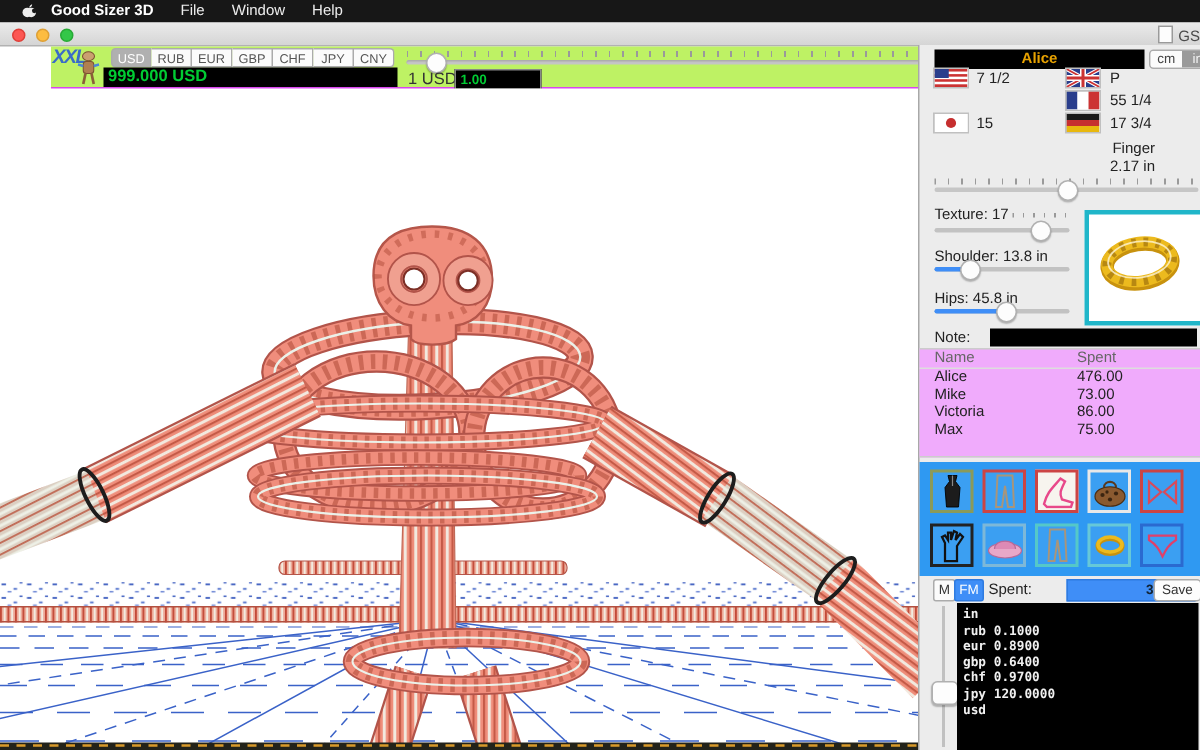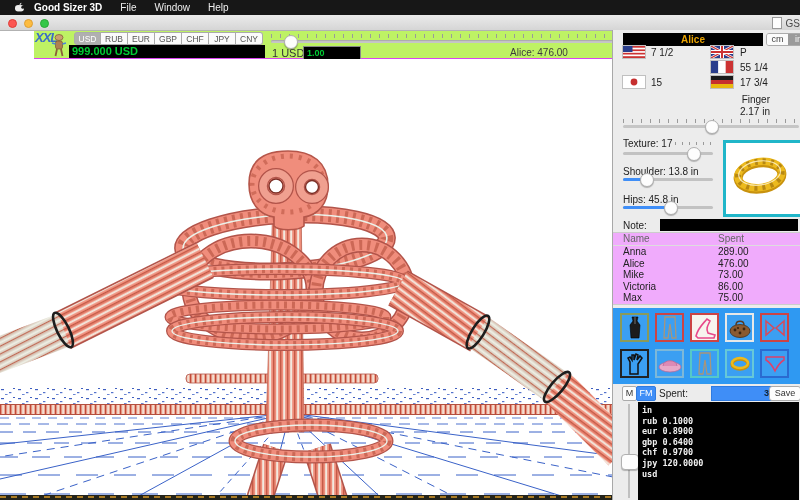--- a/index.html
+++ b/index.html
@@ -147,21 +147,20 @@
   <div class="seg" style="left:121px">GBP</div>
   <div class="seg" style="left:148px">CHF</div>
   <div class="seg" style="left:175px">JPY</div>
   <div class="seg last" style="left:202px">CNY</div>
   <div class="abs" id="balance">999.000 USD</div>
   <div class="abs ticks" id="topslider-ticks"></div>
   <div class="abs" id="topslider-track"></div>
   <div class="thumb" id="topslider-thumb"></div>
   <div class="abs" id="rate-label">1 USD=</div>
   <div class="abs" id="rate-field">1.00</div>
-  <div class="abs" id="alice-summary">Alice: 476.00</div>
 </div>
 
 <div class="abs" id="viewport">
 <svg width="612" height="441" viewBox="0 59 612 441">
   <defs>
     <pattern id="vstripes" width="7" height="7" patternUnits="userSpaceOnUse">
       <rect width="7" height="7" fill="#ef8d7a"></rect>
       <rect x="0" width="1.4" height="7" fill="#c45a47"></rect>
       <rect x="3.2" width="2" height="7" fill="#f2e9df"></rect>
     </pattern>
@@ -397,24 +396,20 @@
 
   <div class="slabel" style="top:190px">Note:</div>
   <div class="abs" id="note-field"></div>
 
   <div class="abs" id="table">
     <div class="hrow rowwrap">
       <span class="c1">Name</span>
       <span class="c2">Spent</span>
     </div>
     <div class="trow rowwrap">
-      <span class="c1">Anna</span>
-      <span class="c2">289.00</span>
-    </div>
-    <div class="trow rowwrap">
       <span class="c1">Alice</span>
       <span class="c2">476.00</span>
     </div>
     <div class="trow rowwrap">
       <span class="c1">Mike</span>
       <span class="c2">73.00</span>
     </div>
     <div class="trow rowwrap">
       <span class="c1">Victoria</span>
       <span class="c2">86.00</span>

